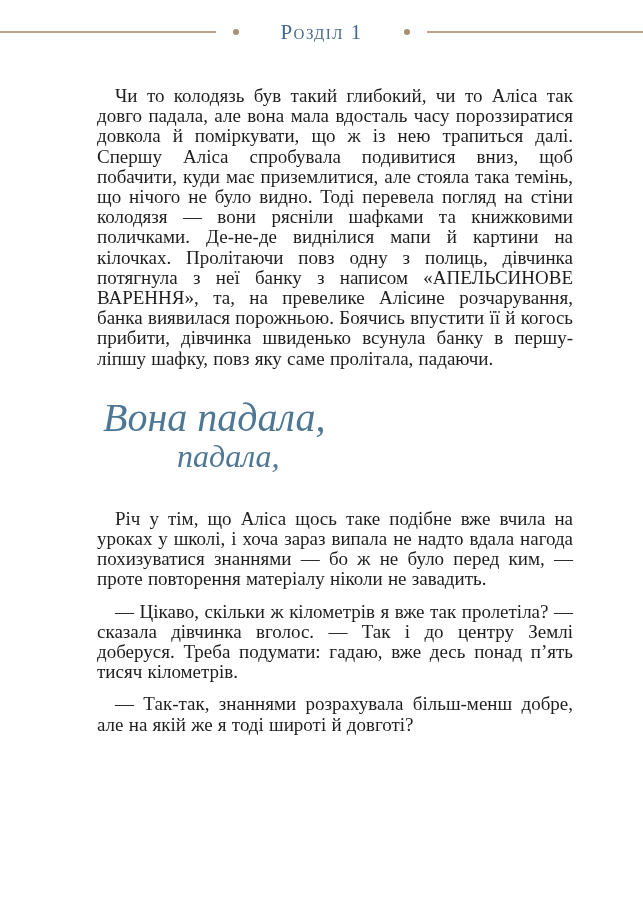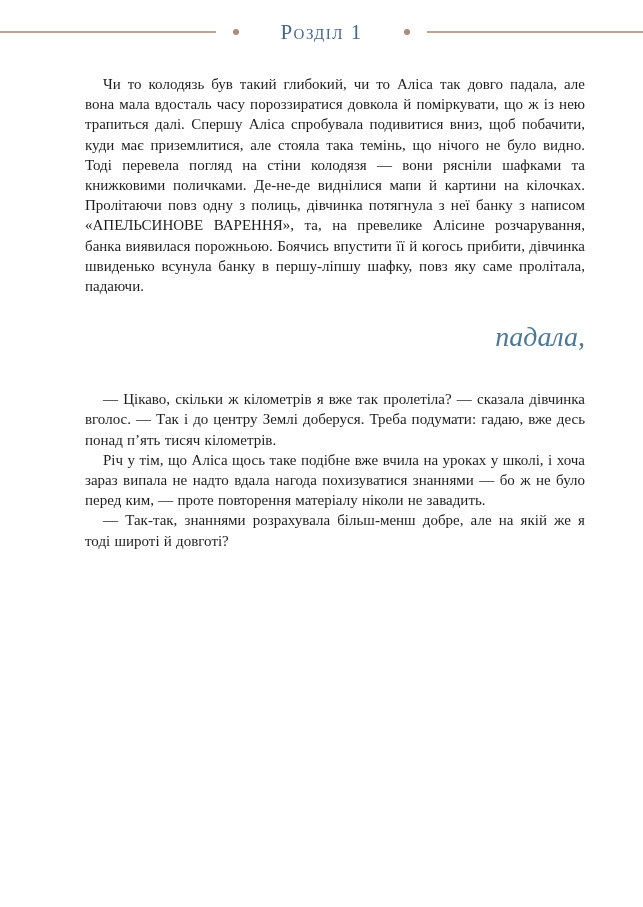--- a/index.html
+++ b/index.html
@@ -50,45 +50,44 @@
   }
 
   
   .text-block {
     position: absolute;
     top: 74px;
     left: 85px;
     width: 500px;
   }
   .body-par {
-    margin: 0;
-    font-size: 15px;
+    margin: 12px;
+    font-size: 19px;
     line-height: 20.2px;
     text-align: justify;
     text-indent: 18px;
     word-spacing: 0.5px;
   }
 
   
   .falling {
     margin-top: 25px;
     margin-bottom: 37px;
     color: var(--falling-blue, #4d7795);
     font-style: italic;
   }
   .fall-line-1 {
     font-size: 40px;
     line-height: 47px;
     margin-left: 18px;
   }
   .fall-line-2 {
-    font-size: 28px;
+    font-size: 32px;
     line-height: 31px;
     margin-left: 92px;
-    text-align: right;
   }
   .fall-line-3 {
     font-size: 18px;
     line-height: 23px;
     margin-left: 306px;
   }
 
   
   .page-footer {
     position: absolute;
@@ -112,25 +111,26 @@
     <span class="dot"></span>
     <h1 class="chapter-title">Розділ 1</h1>
     <span class="dot"></span>
     <span class="rule"></span>
   </header>
 
   <main class="text-block">
     <p class="body-par">Чи то колодязь був такий глибокий, чи то Аліса так довго падала, але вона мала вдосталь часу пороззиратися довкола й поміркувати, що ж із нею трапиться далі. Спершу Аліса спробувала подивитися вниз, щоб побачити, куди має приземлитися, але стояла така темінь, що нічого не було видно. Тоді перевела погляд на стіни колодязя — вони рясніли шафками та книжковими поличками. Де-не-де виднілися мапи й картини на кілочках. Пролітаючи повз одну з полиць, дівчинка потягнула з неї банку з написом «АПЕЛЬСИНОВЕ ВАРЕННЯ», та, на превелике Алісине розчарування, банка виявилася порожньою. Боячись впустити її й когось прибити, дівчинка швиденько всунула банку в першу-ліпшу шафку, повз яку саме пролітала, падаючи.</p>
 
     <div class="falling">
+      <div class="fall-line-1">Вона падала,</div>
       <div class="fall-line-2">падала,</div>
     </div>
 
+    <p class="body-par">Річ у тім, що Аліса щось таке подібне вже вчила на уроках у школі, і хоча зараз випала не надто вдала нагода похизуватися знаннями — бо ж не було перед ким, — проте повторення матеріалу ніколи не завадить.</p>
     <p class="body-par">— Цікаво, скільки ж кілометрів я вже так пролетіла? — сказала дівчинка вголос. — Так і до центру Землі доберуся. Треба подумати: гадаю, вже десь понад п’ять тисяч кілометрів.</p>
-    <p class="body-par">Річ у тім, що Аліса щось таке подібне вже вчила на уроках у школі, і хоча зараз випала не надто вдала нагода похизуватися знаннями — бо ж не було перед ким, — проте повторення матеріалу ніколи не завадить.</p>
     <p class="body-par">— Так-так, знаннями розрахувала більш-менш добре, але на якій же я тоді широті й довготі?</p>
   </main>
 
   <footer class="page-footer">
     <div class="page-number">8</div>
   </footer>
 
 </div>
 
 </body></html>

